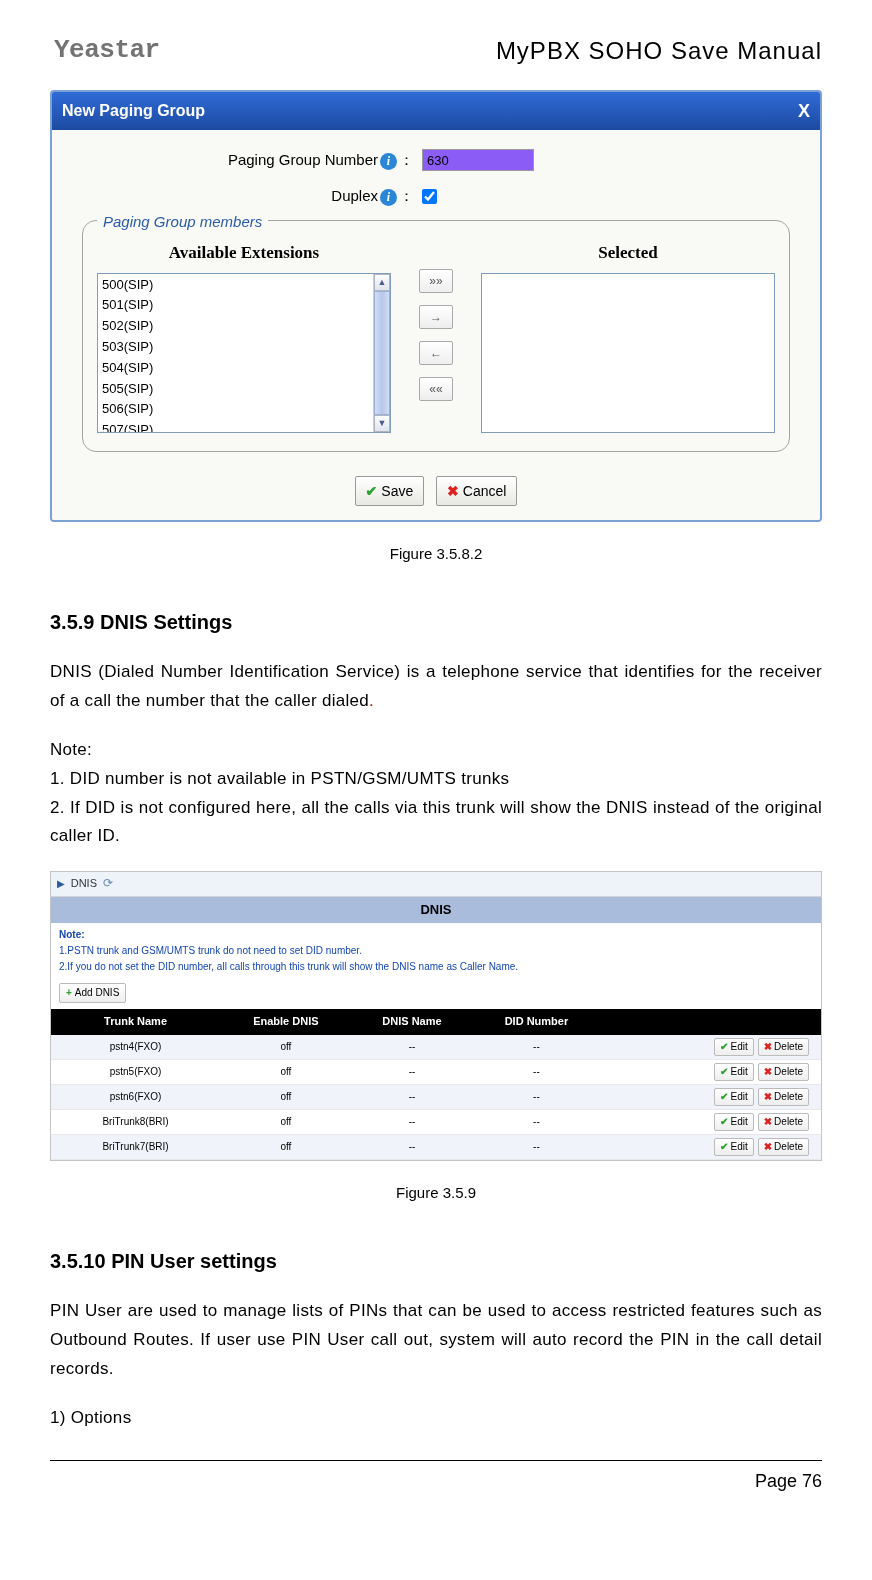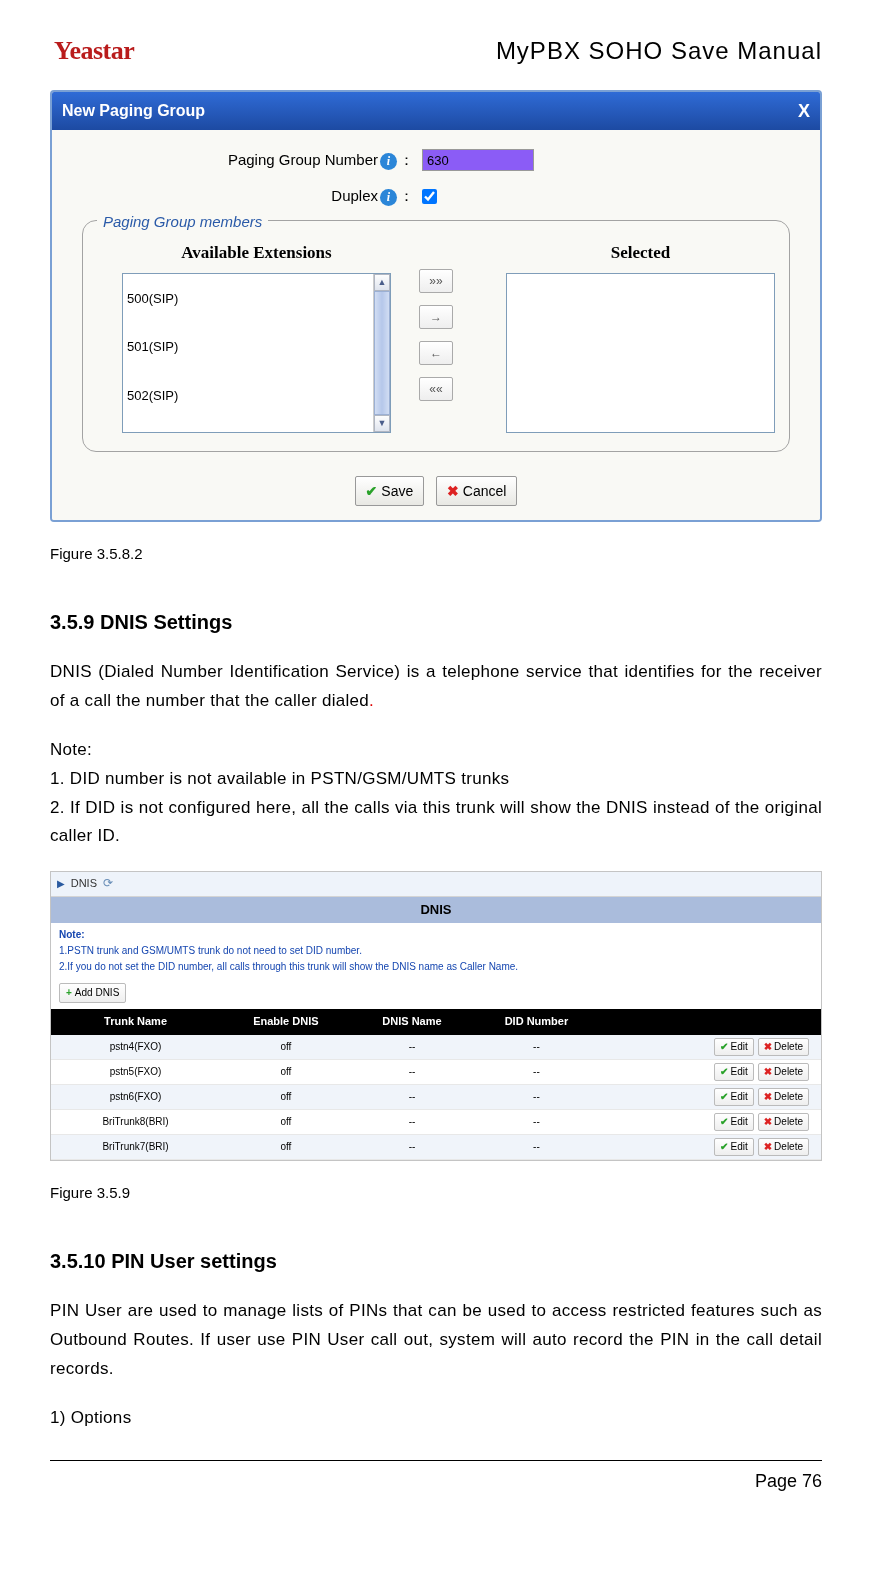--- a/index.html
+++ b/index.html
@@ -7,21 +7,21 @@
     font-family: Verdana, Geneva, sans-serif;
     width: 872px;
     background: #fff;
     color: #000;
     font-size: 14px;
     line-height: 1.6;
   }
   .page { padding: 30px 50px 20px 50px; }
   .header-row { display: flex; justify-content: space-between; align-items: center; margin-bottom: 18px; }
   .logo { display: flex; align-items: center; gap: 4px; }
-  .logo-text { font-size: 26px; font-weight: bold; color: #b91c1c; letter-spacing: -0.5px; font-family: Liberation Serif, serif;}
+  .logo-text { font-size: 26px; font-weight: bold; color: #737373; letter-spacing: -0.5px; font-family: Liberation Mono, monospace;}
   .manual-title { font-size: 24px; color: #000; letter-spacing: 1px; font-family: Verdana, sans-serif;}
   .dialog-shot {
     border: 2px solid #7aa0d4;
     border-radius: 4px;
     background: #f4f4f0;
     overflow: hidden;
     margin-bottom: 8px;
   }
   .dialog-titlebar {
     background: linear-gradient(#2f6bd6, #1d4aa2);
@@ -52,29 +52,29 @@
   .fieldset {
     border: 1px solid #a3a3a3; border-radius: 14px; padding: 12px 14px 18px 14px;
     position: relative; margin-top: 10px;
   }
   .fieldset-legend {
     position: absolute; top: -11px; left: 14px; background: #f9f9f5;
     padding: 0 6px; color: #2a5aa8; font-style: italic; font-size: 15px;
     font-family: Arial, sans-serif;
   }
   .dual-list { display: flex; align-items: flex-start; gap: 28px; margin-top: 6px; }
-  .list-col { flex: 1; margin-left: 25px; }
+  .list-col { flex: 1; }
   .list-title { text-align: center; font-weight: bold; font-size: 17px; margin-bottom: 6px; font-family: "Times New Roman", serif;}
   .listbox {
     border: 1px solid #7f9db9; background: #fff; height: 160px;
     overflow-y: auto; font-size: 13px; width: 100%;
     display: flex;
   }
   .listbox-items { flex: 1; padding: 1px 2px; }
-  .listbox-item { padding: 14px 2px; font-size: 13px; font-family: Arial, sans-serif;}
+  .listbox-item { padding: 0 2px; font-size: 13px; font-family: Arial, sans-serif;}
   .scroll-sim {
     width: 17px; background: #e5e3dc; border-left: 1px solid #ccc;
     display: flex; flex-direction: column; justify-content: space-between;
   }
   .scroll-btn {
     height: 17px; background: linear-gradient(#fdfdfd,#dfe4ee); border:1px solid #b0b6c2;
     display:flex; align-items:center; justify-content:center; font-size:9px; color:#4a5d8a;
   }
   .scroll-thumb { flex:1; background: linear-gradient(to right,#d1ddf3,#b5c7ea,#d1ddf3); border:1px solid #9bb0d4; margin:0;}
   .transfer-btns { display: flex; flex-direction: column; gap: 12px; padding-top: 30px; }
@@ -86,21 +86,21 @@
   .dialog-footer { text-align: center; padding: 8px 0 14px 0; background: #f9f9f5; }
   .action-btn {
     display: inline-flex; align-items: center; gap: 4px;
     border: 1px solid #999; border-radius: 2px;
     background: linear-gradient(#fff,#e8e8e3); padding: 3px 10px;
     font-size: 14px; cursor: pointer; margin: 0 4px;
     font-family: Arial, sans-serif;
   }
   .check-icon { color: #2aa22a; font-weight: bold; }
   .x-icon { color: #d22; font-weight: bold; }
-  .figure-caption { text-align: left; font-size: 15px; margin: 20px 0 40px 0; }
+  .figure-caption { text-align: center; font-size: 15px; margin: 20px 0 40px 0; }
   .section-heading { font-weight: bold; font-size: 20px; margin: 20px 0 20px 0; font-family: Verdana, sans-serif;}
   .body-text { font-size: 17px; line-height: 1.7; text-align: justify; margin-bottom: 20px; font-family: Verdana, sans-serif; letter-spacing: 0.3px;}
   .red-dot { color: #d00; }
   
   .dnis-shot { border: 1px solid #c4c4c4; background: #fff; margin-bottom: 8px; font-family: Arial, sans-serif; font-size: 11px; }
   .panel-hdr {
     display:flex; align-items:center; gap:6px; padding:2px 6px;
     background:#eef3fa; border-bottom:1px solid #d4d4d4; color:#333; font-size:11px;
   }
   .tri-icon { color:#2a5aa0; font-size:10px;}

